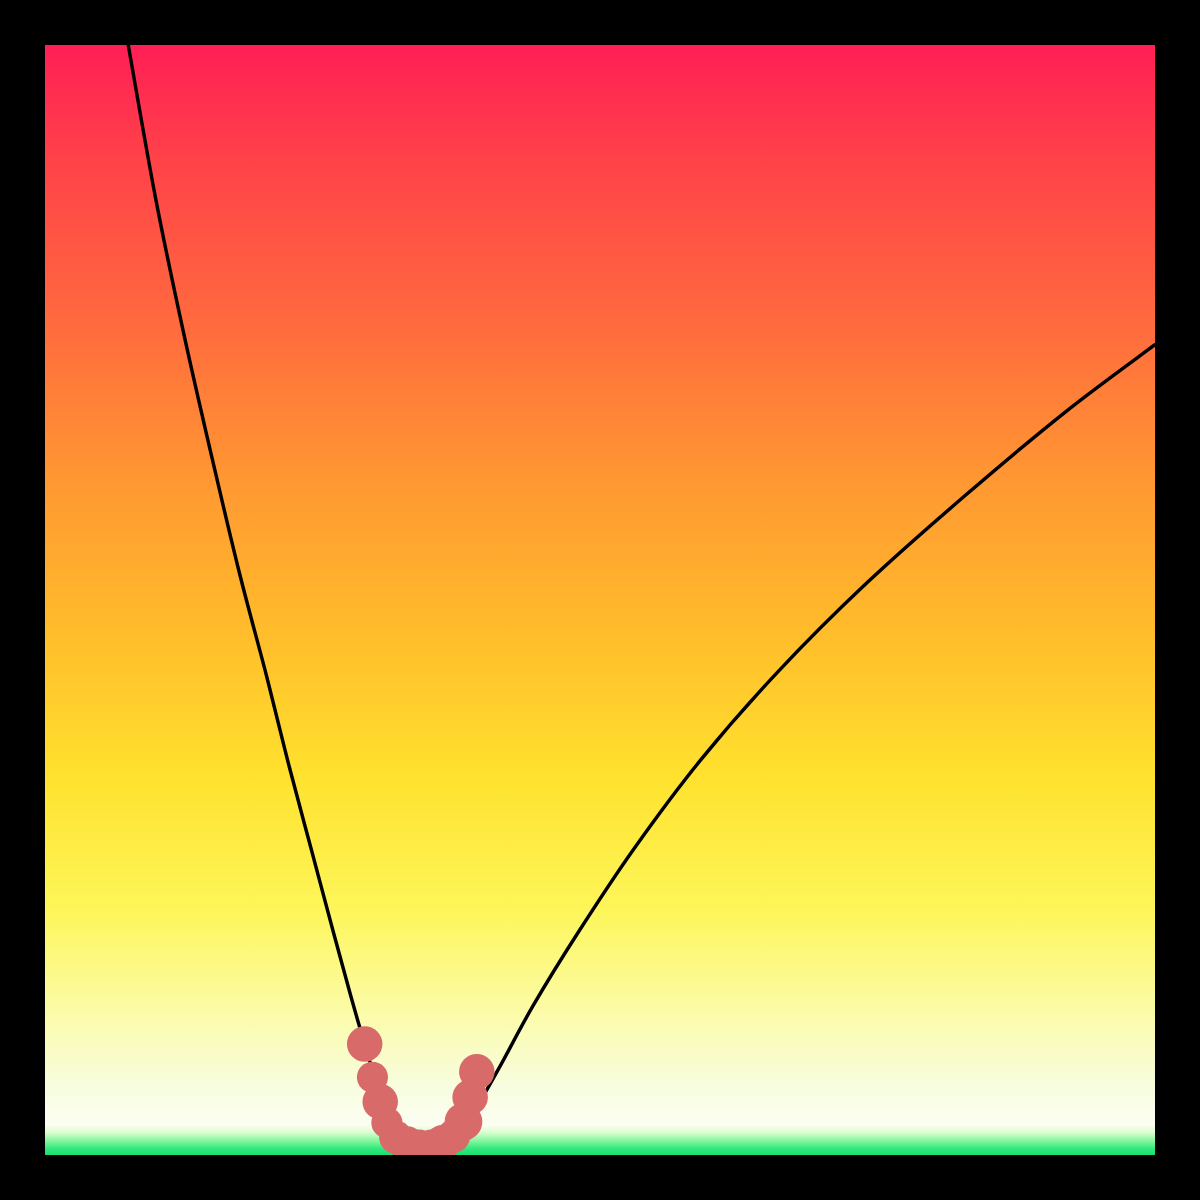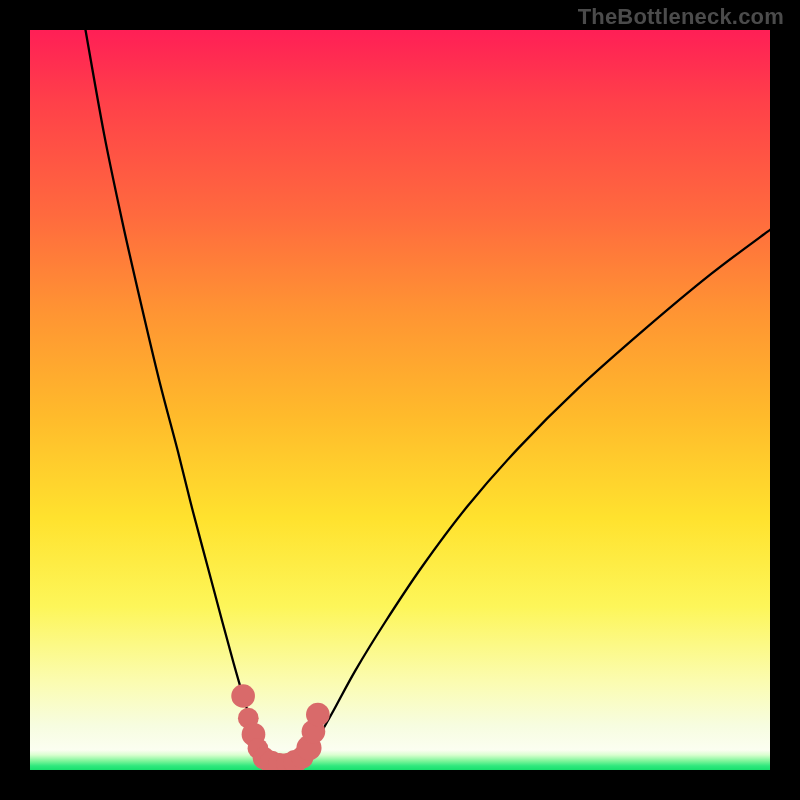--- a/index.html
+++ b/index.html
@@ -77,21 +77,20 @@
   }
   .dot {
     fill: #d96a6a;
     stroke: none;
   }
 </style>
 </head>
 <body>
 
 <div class="frame">
-  <div class="watermark">TheBottleneck.com</div>
 
   <div class="plot">
     <div class="green-band"></div>
     <svg class="curve" viewBox="0 0 740 740" preserveAspectRatio="none">
       <path id="left-path" fill="none" stroke="#000" stroke-width="2.3" stroke-linecap="round" d="M 55.5 0 C 58.583333333333336 17.26666666666667, 67.83333333333333 71.53333333333336, 74 103.60000000000002 C 80.16666666666667 135.66666666666669, 86.33333333333333 164.0333333333333, 92.5 192.39999999999998 C 98.66666666666667 220.76666666666665, 104.83333333333333 247.28333333333333, 111 273.8 C 117.16666666666667 300.31666666666666, 123.33333333333333 326.8333333333333, 129.5 351.5 C 135.66666666666666 376.1666666666667, 142.45 400.2166666666667, 148 421.8 C 153.55 443.3833333333333, 157.86666666666667 461.8833333333333, 162.8 481 C 167.73333333333335 500.1166666666667, 172.66666666666666 518, 177.6 536.5 C 182.53333333333333 555, 188.08333333333334 575.9666666666667, 192.4 592 C 196.71666666666667 608.0333333333333, 200.41666666666669 621.6, 203.50000000000003 632.7 C 206.58333333333337 643.8000000000001, 208.67999999999998 650.9533333333334, 210.89999999999998 658.6 C 213.11999999999998 666.2466666666667, 214.97 672.4133333333334, 216.82 678.58 C 218.67 684.7466666666667, 220.27333333333334 690.2966666666667, 222 695.6 C 223.72666666666666 700.9033333333333, 225.33 705.8366666666666, 227.18 710.4 C 229.03 714.9633333333334, 231.00333333333333 719.28, 233.1 722.98 C 235.19666666666666 726.6800000000001, 238.65 730.9966666666667, 239.76000000000002 732.6"></path>
       <path id="right-path" fill="none" stroke="#000" stroke-width="2.3" stroke-linecap="round" d="M 270.09999999999997 732.6 C 271.3333333333333 730.9966666666667, 274.41666666666663 727.2966666666666, 277.5 722.98 C 280.58333333333337 718.6633333333334, 284.28333333333336 713.73, 288.6 706.7 C 292.9166666666667 699.6700000000001, 297.2333333333333 691.9, 303.4 680.8 C 309.56666666666666 669.6999999999999, 316.9666666666667 654.9, 325.6 640.1 C 334.23333333333335 625.3000000000001, 344.09999999999997 609.2666666666667, 355.2 592 C 366.3 574.7333333333333, 378.6333333333334 555.6166666666667, 392.20000000000005 536.5 C 405.7666666666667 517.3833333333333, 420.5666666666666 497.03333333333336, 436.59999999999997 477.3 C 452.6333333333333 457.56666666666666, 469.90000000000003 437.83333333333337, 488.40000000000003 418.1 C 506.90000000000003 398.3666666666667, 526.6333333333333 378.6333333333333, 547.6 358.9 C 568.5666666666667 339.16666666666663, 591.9999999999999 318.8166666666667, 614.1999999999999 299.70000000000005 C 636.4 280.58333333333337, 659.8333333333334 260.84999999999997, 680.8000000000001 244.2 C 701.7666666666668 227.54999999999998, 730.1333333333333 207.20000000000005, 740 199.80000000000007"></path>
       <g id="dots">
           <circle cx="213.12000000000003" cy="666" r="11.840000000000002" class="dot"></circle>
           <circle cx="218.29999999999998" cy="688.2" r="10.36" class="dot"></circle>
           <circle cx="223.48" cy="704.48" r="11.840000000000002" class="dot"></circle>

